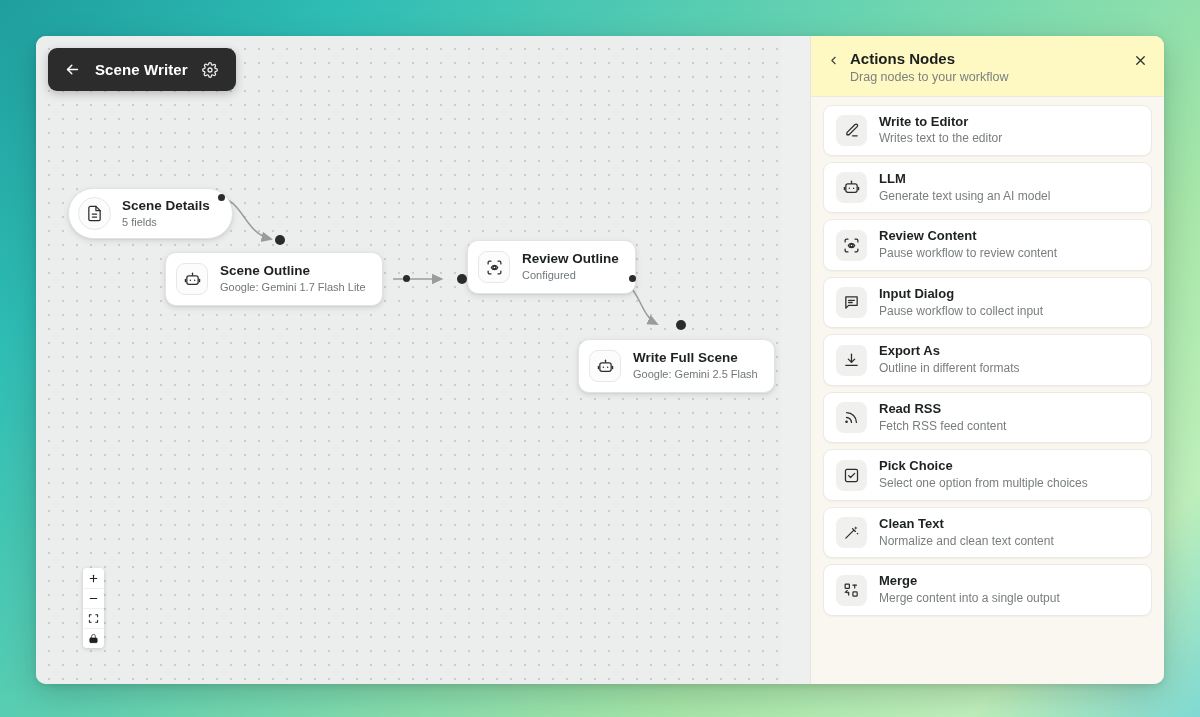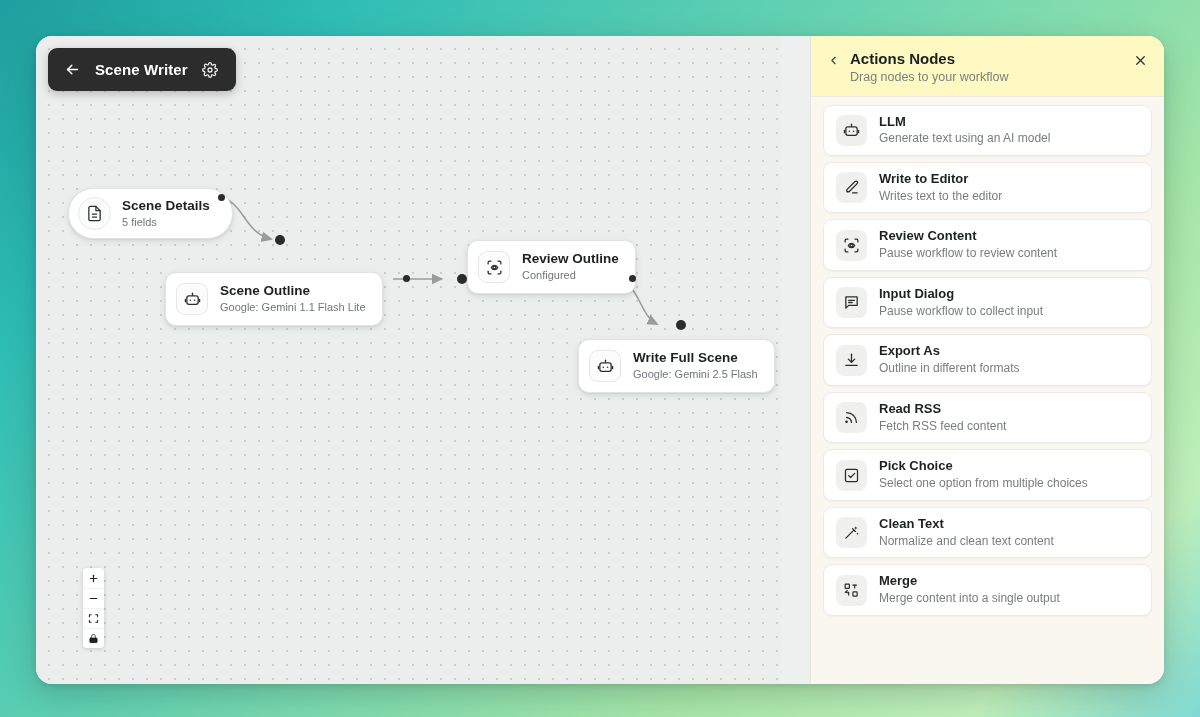--- a/index.html
+++ b/index.html
@@ -9,21 +9,21 @@
     font-family: "Liberation Sans", sans-serif;
   }
   body {
     background: linear-gradient(135deg, #1f9e9e 0%, #2ebdb5 18%, #6fd6b0 48%, #a6e6a8 72%, #bff0bb 88%, #7fd9d2 100%);
     position: relative;
   }
   #app {
     position: absolute;
     left: 36px; top: 36px;
     width: 1128px; height: 648px;
-    border-radius: 16px;
+    border-radius: 10px;
     display: flex;
     box-shadow: 0 10px 34px rgba(0,0,0,0.18), 0 2px 6px rgba(0,0,0,0.10);
     overflow: hidden;
     background: #eef0ef;
     gap: 29px;
   }
 
   
   .canvas {
     position: relative;
@@ -201,34 +201,34 @@
             <path d="M9 17h6"></path>
         </svg>
       </span>
       <span class="txt">
         <span class="n-title">Scene Details</span>
         <span class="n-sub">5 fields</span>
       </span>
     </div>
     <div class="port" style="left:182px; top:158px;"></div>
 
-    <div class="node card" style="left:129px; top:236px;">
+    <div class="node card" style="left:129px; top:216px;">
       <span class="tile">
         <svg width="17" height="17" viewBox="0 0 24 24" fill="none" stroke="#2a2f2d" stroke-width="1.8" stroke-linecap="round" stroke-linejoin="round">
           <path d="M12 3v3"></path>
             <rect x="4" y="7" width="16" height="12" rx="3"></rect>
           <circle cx="9" cy="13" r="1.1" fill="#2a2f2d" stroke="none"></circle>
           <circle cx="15" cy="13" r="1.1" fill="#2a2f2d" stroke="none"></circle>
           <path d="M2 12v3"></path>
             <path d="M22 12v3"></path>
         </svg>
       </span>
       <span class="txt">
         <span class="n-title">Scene Outline</span>
-        <span class="n-sub">Google: Gemini 1.1 Flash Lite</span>
+        <span class="n-sub">Google: Gemini 1.7 Flash Lite</span>
       </span>
     </div>
     <div class="port big" style="left:239px; top:199px;"></div>
     <div class="port" style="left:367px; top:239px;"></div>
 
     <div class="node card" style="left:431px; top:204px;">
       <span class="tile">
         <svg width="17" height="17" viewBox="0 0 24 24" fill="none" stroke="#2a2f2d" stroke-width="1.8" stroke-linecap="round" stroke-linejoin="round">
           <path d="M3 7V5a2 2 0 012-2h2"></path>
             <path d="M17 3h2a2 2 0 012 2v2"></path>
@@ -311,44 +311,44 @@
             <path d="M6 6l12 12"></path>
           </svg>
       </span>
     </div>
 
     <div class="panel-list">
 
       <div class="n-item">
         <span class="i-tile">
           <svg width="17" height="17" viewBox="0 0 24 24" fill="none" stroke="#2a2f2d" stroke-width="1.8" stroke-linecap="round" stroke-linejoin="round">
+            <path d="M17 3.5a2.1 2.1 0 113 3L8.5 18H5.5v-3z"></path>
+              <path d="M13.5 19.5H20"></path>
+          </svg>
+        </span>
+        <span class="i-txt">
+          <span class="i-title">Write to Editor</span>
+          <span class="i-sub">Writes text to the editor</span>
+        </span>
+      </div>
+
+      <div class="n-item">
+        <span class="i-tile">
+          <svg width="17" height="17" viewBox="0 0 24 24" fill="none" stroke="#2a2f2d" stroke-width="1.8" stroke-linecap="round" stroke-linejoin="round">
             <path d="M12 3v3"></path>
               <rect x="4" y="7" width="16" height="12" rx="3"></rect>
             <circle cx="9" cy="13" r="1.1" fill="#2a2f2d" stroke="none"></circle>
               <circle cx="15" cy="13" r="1.1" fill="#2a2f2d" stroke="none"></circle>
             <path d="M2 12v3"></path>
               <path d="M22 12v3"></path>
           </svg>
         </span>
         <span class="i-txt">
           <span class="i-title">LLM</span>
           <span class="i-sub">Generate text using an AI model</span>
-        </span>
-      </div>
-
-      <div class="n-item">
-        <span class="i-tile">
-          <svg width="17" height="17" viewBox="0 0 24 24" fill="none" stroke="#2a2f2d" stroke-width="1.8" stroke-linecap="round" stroke-linejoin="round">
-            <path d="M17 3.5a2.1 2.1 0 113 3L8.5 18H5.5v-3z"></path>
-              <path d="M13.5 19.5H20"></path>
-          </svg>
-        </span>
-        <span class="i-txt">
-          <span class="i-title">Write to Editor</span>
-          <span class="i-sub">Writes text to the editor</span>
         </span>
       </div>
 
       <div class="n-item">
         <span class="i-tile">
           <svg width="17" height="17" viewBox="0 0 24 24" fill="none" stroke="#2a2f2d" stroke-width="1.8" stroke-linecap="round" stroke-linejoin="round">
             <path d="M3 7V5a2 2 0 012-2h2"></path>
               <path d="M17 3h2a2 2 0 012 2v2"></path>
             <path d="M21 17v2a2 2 0 01-2 2h-2"></path>
               <path d="M7 21H5a2 2 0 01-2-2v-2"></path>

